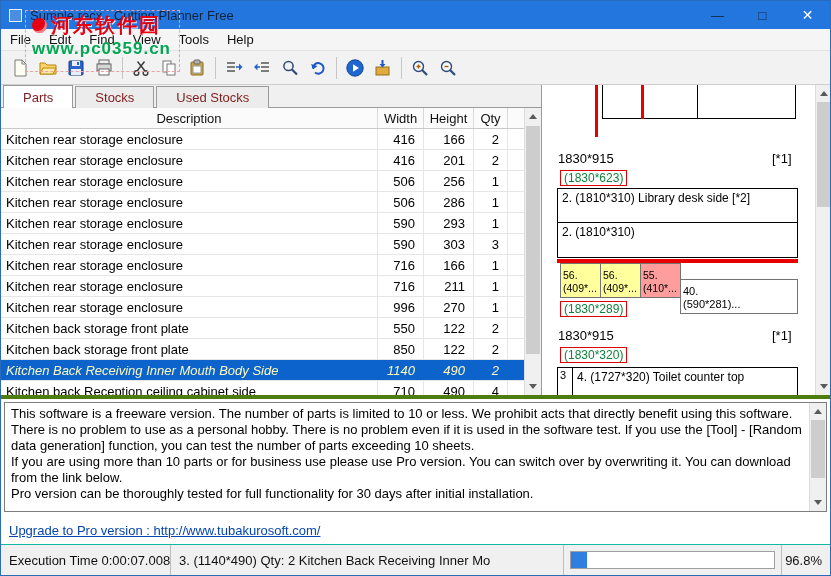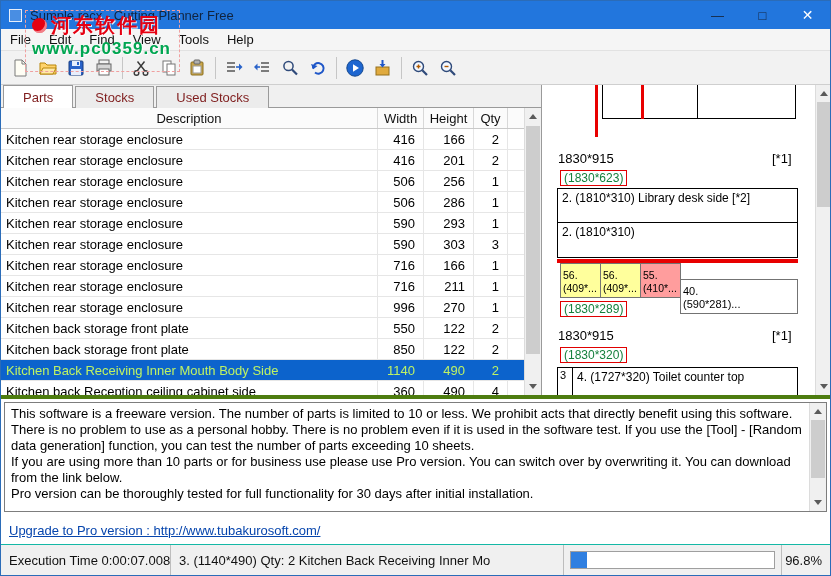--- a/index.html
+++ b/index.html
@@ -52,21 +52,21 @@
   .tab.active { background:#fff; z-index:2; padding-top:4px; }
 
   .table-wrap { position:absolute; top:23px; left:0; right:0; bottom:0; background:#fff; overflow:hidden; }
   .thead { display:flex; height:21px; background:#fbfbfb; border-bottom:1px solid #c9c9c9; font-size:13px; color:#111; }
   .th { display:flex; align-items:center; justify-content:center; border-right:1px solid #d8d8d8; }
   .trow { display:flex; height:21px; border-bottom:1px solid #e6e6e6; font-size:13px; background:#fff; color:#000; }
   .td { display:flex; align-items:center; border-right:1px solid #e6e6e6; overflow:hidden; white-space:nowrap; }
   .col-desc { width:377px; } .col-w { width:46px; } .col-h { width:50px; } .col-q { width:34px; } .col-fill { width:13px; border-right:none !important; }
   .td.col-desc { padding-left:5px; }
   .td.num { justify-content:flex-end; padding-right:8px; }
-  .trow.selected { background:#0c63cc; color:#bef264; }
+  .trow.selected { background:#0c63cc; color:#fef9c3;font-style:italic; }
   .trow.selected .td { border-right-color:#0c63cc; border-bottom-color:#0c63cc; }
 
   
   .scrollbar { position:absolute; top:0; right:0; bottom:0; width:17px; background:#f0f0f0;
                border-left:1px solid #dcdcdc; }
   .sb-btn { position:absolute; left:0; width:16px; height:17px; display:flex;
             align-items:center; justify-content:center; background:#f0f0f0; }
   .sb-btn.up { top:0; } .sb-btn.down { bottom:0; }
   .sb-btn::after { content:""; width:0; height:0; border-left:4px solid transparent; border-right:4px solid transparent; }
   .sb-btn.up::after { border-bottom:5px solid #5a5a5a; }
@@ -354,21 +354,21 @@
           </div>
           <div class="trow selected">
             <div class="td col-desc">Kitchen Back Receiving Inner Mouth Body Side</div>
             <div class="td col-w num">1140</div>
             <div class="td col-h num">490</div>
             <div class="td col-q num">2</div>
             <div class="td col-fill"></div>
           </div>
           <div class="trow">
             <div class="td col-desc">Kitchen back Reception ceiling cabinet side</div>
-            <div class="td col-w num">360</div>
+            <div class="td col-w num">710</div>
             <div class="td col-h num">490</div>
             <div class="td col-q num">4</div>
             <div class="td col-fill"></div>
           </div>
         </div>
 
         <div class="scrollbar">
           <div class="sb-btn up"></div>
           <div class="sb-thumb" style="top:18px; height:228px;"></div>
           <div class="sb-btn down"></div>

